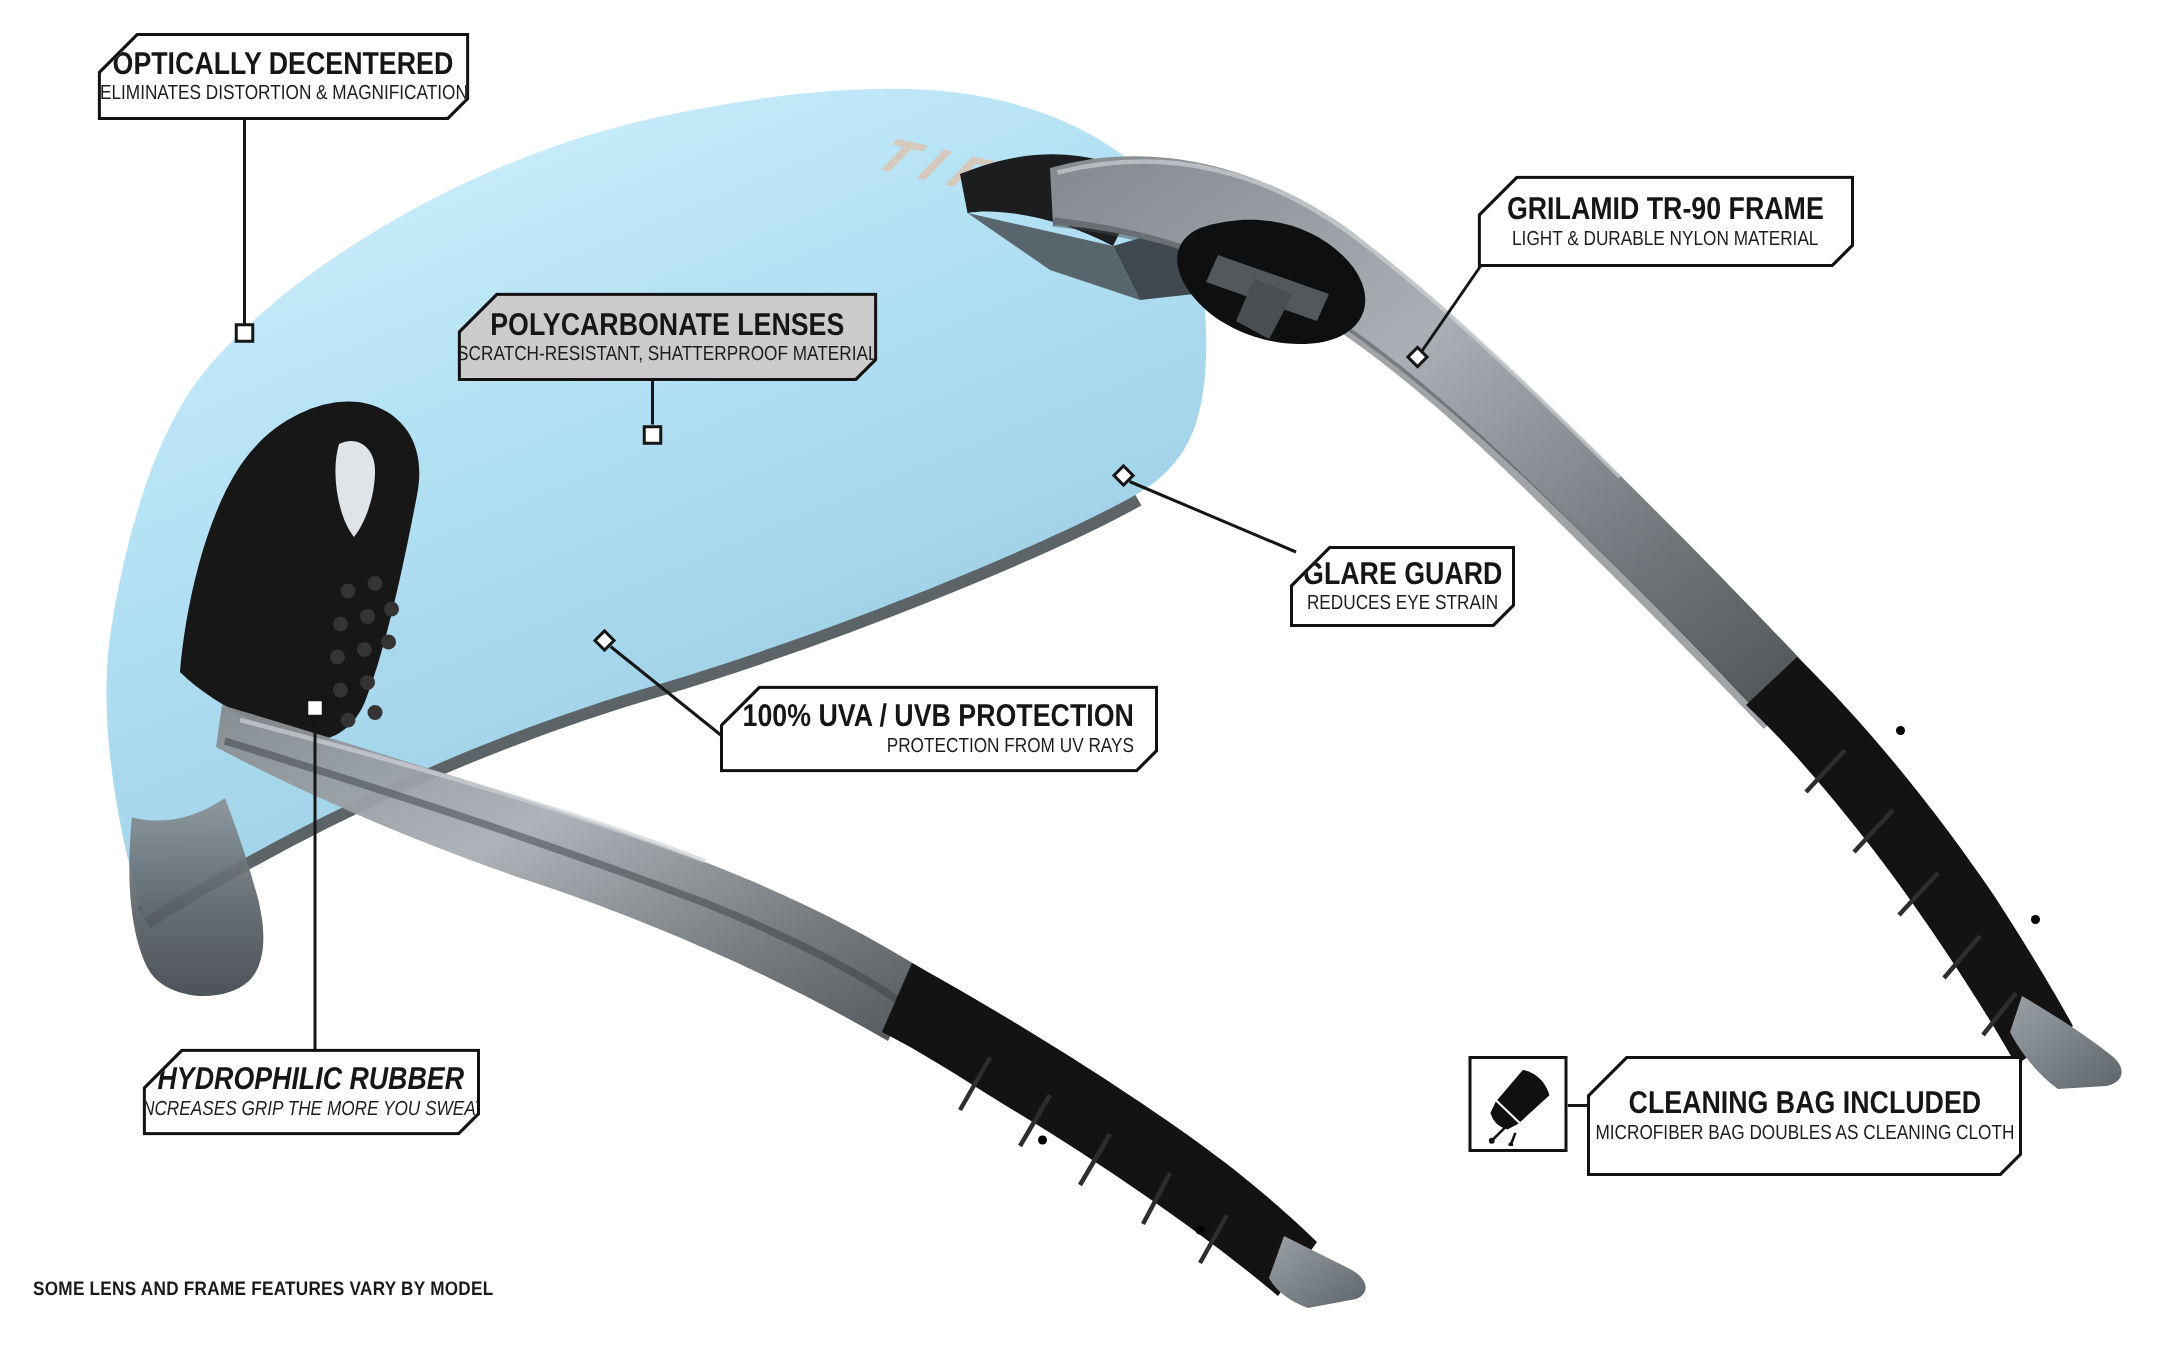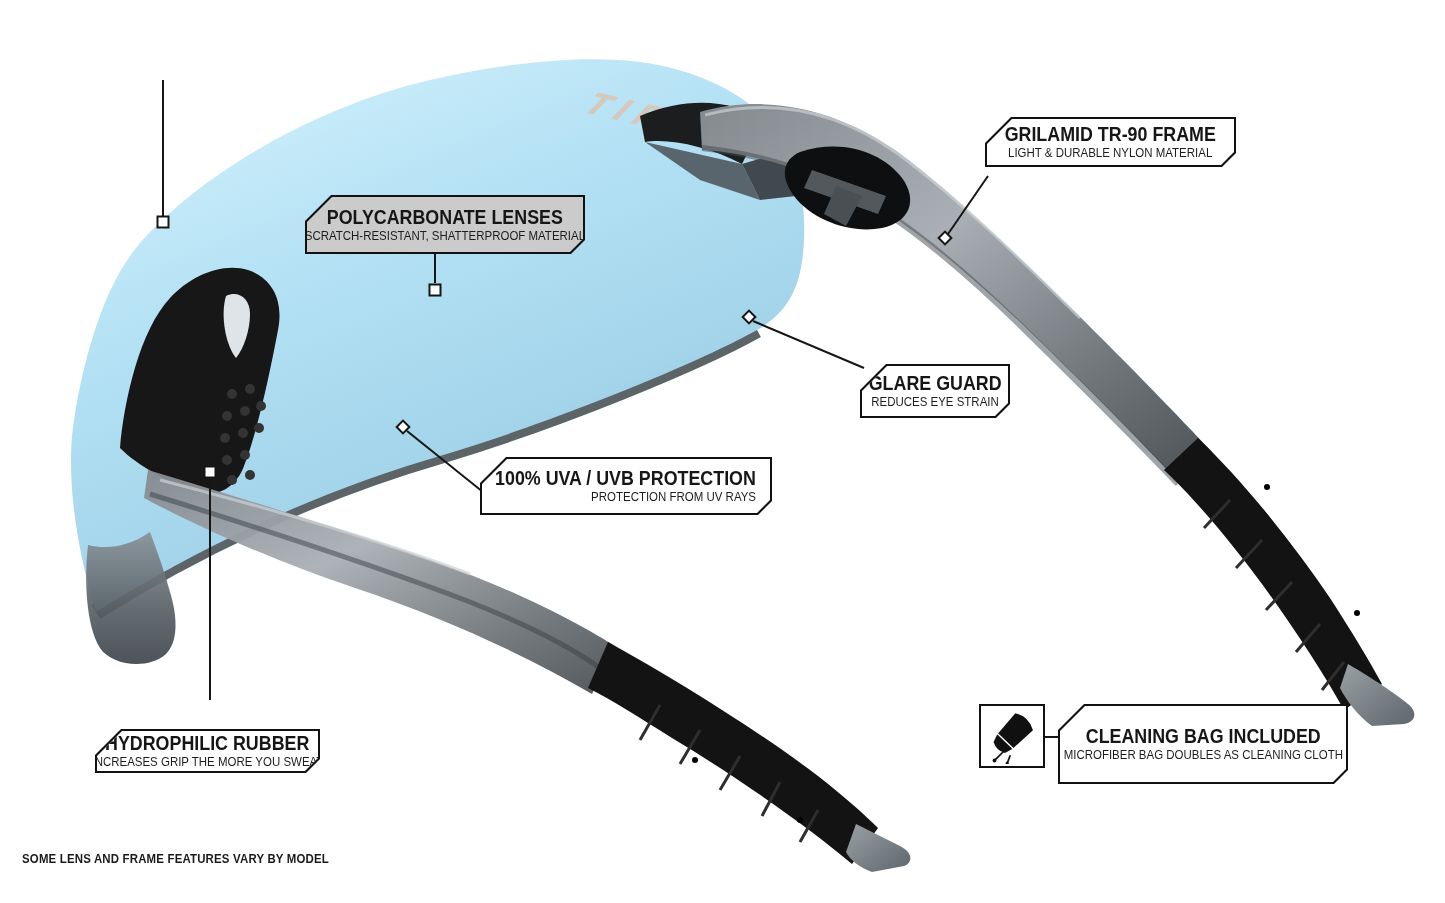--- a/index.html
+++ b/index.html
@@ -181,30 +181,37 @@
     <g fill="#ffffff" stroke="#161616" stroke-width="2">
       <rect x="157.5" y="216.5" width="11" height="11"></rect>
       <rect x="429.5" y="284.5" width="11" height="11"></rect>
       <rect x="204.5" y="466.5" width="11" height="11"></rect>
       <rect x="940.5" y="233.5" width="9" height="9" transform="rotate(45 945 238)"></rect>
       <rect x="744.5" y="312.5" width="9" height="9" transform="rotate(45 749 317)"></rect>
       <rect x="398.5" y="422.5" width="9" height="9" transform="rotate(45 403 427)"></rect>
     </g>
   </svg>
 
+  <div class="callout" style="left:65px;top:22px;width:248px;height:58px;">
+    <div class="cal-box"></div>
+    <div class="cal-inner">
+      <div class="cal-title">OPTICALLY DECENTERED</div>
+      <div class="cal-sub">ELIMINATES DISTORTION &amp; MAGNIFICATION</div>
+    </div>
+  </div>
 
   <div class="callout" style="left:305px;top:195px;width:280px;height:59px;">
     <div class="cal-box"></div>
     <div class="cal-inner translucent">
       <div class="cal-title">POLYCARBONATE LENSES</div>
       <div class="cal-sub">SCRATCH-RESISTANT, SHATTERPROOF MATERIAL</div>
     </div>
   </div>
 
-  <div class="callout" style="left:985px;top:117px;width:251px;height:50px;">
+  <div class="callout" style="left:985px;top:117px;width:251px;height:61px;">
     <div class="cal-box"></div>
     <div class="cal-inner">
       <div class="cal-title">GRILAMID TR-90 FRAME</div>
       <div class="cal-sub">LIGHT &amp; DURABLE NYLON MATERIAL</div>
     </div>
   </div>
 
   <div class="callout" style="left:860px;top:364px;width:150px;height:54px;">
     <div class="cal-box"></div>
     <div class="cal-inner">
@@ -214,21 +221,21 @@
   </div>
 
   <div class="callout" style="left:480px;top:457px;width:292px;height:58px;">
     <div class="cal-box"></div>
     <div class="cal-inner alignright">
       <div class="cal-title">100% UVA / UVB PROTECTION</div>
       <div class="cal-sub">PROTECTION FROM UV RAYS</div>
     </div>
   </div>
 
-  <div class="callout" style="left:95px;top:729px;width:225px;height:44px;">
+  <div class="callout" style="left:95px;top:699px;width:225px;height:58px;font-style:italic;">
     <div class="cal-box"></div>
     <div class="cal-inner">
       <div class="cal-title">HYDROPHILIC RUBBER</div>
       <div class="cal-sub">INCREASES GRIP THE MORE YOU SWEAT</div>
     </div>
   </div>
 
   <div class="iconbox" style="left:979px;top:704px;width:62px;height:60px;">
     <svg width="56" height="56" viewBox="0 0 64 64">
       <g transform="rotate(44 32 30)">

